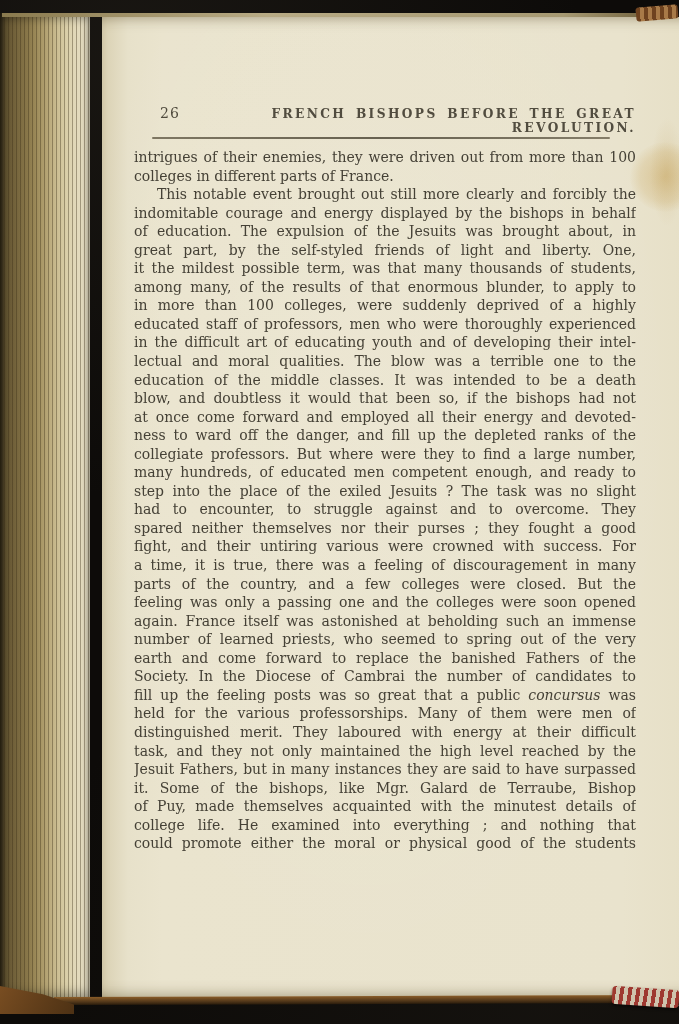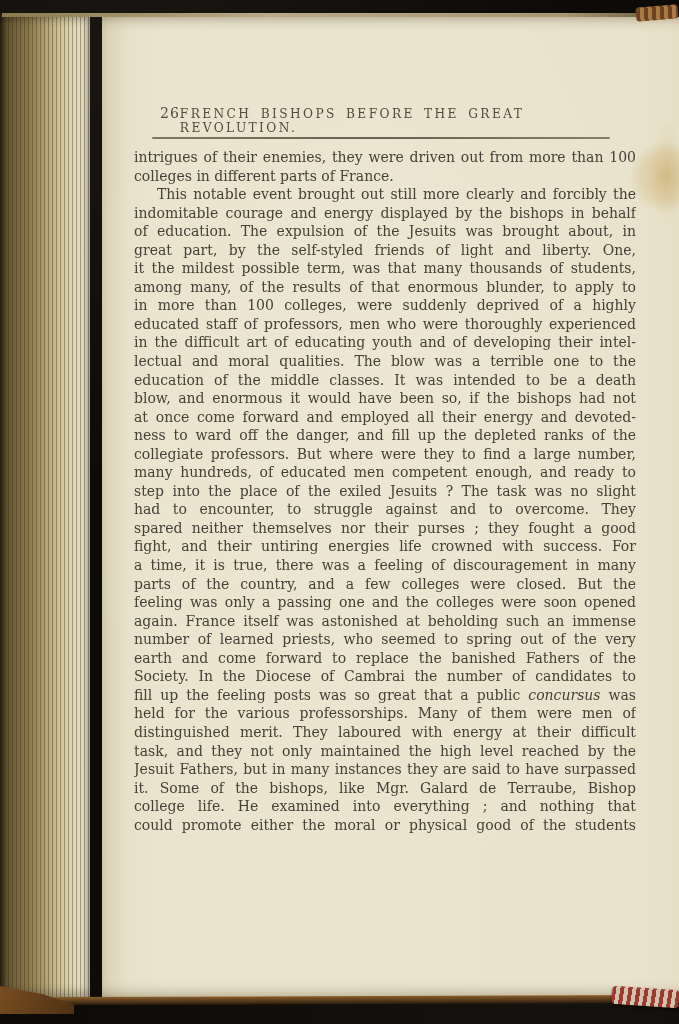--- a/index.html
+++ b/index.html
@@ -54,22 +54,22 @@
     position:absolute;left:548px;top:100px;width:34px;height:110px;border-radius:50%;
     background:radial-gradient(ellipse at center, rgba(180,140,60,.18), transparent 70%);
   }
   
   .header{
     position:absolute;left:32px;top:88px;width:502px;
     display:flex;align-items:baseline;color:#4f4a3d;
   }
   .pagenum{font-size:14px;letter-spacing:1px;padding-left:26px;}
   .running-title{
-    flex:1;text-align:left;font-size:12.2px;letter-spacing:2.4px;
-    word-spacing:3px;color:#514c3f;
+    flex:1;text-align:right;font-size:12.2px;letter-spacing:2.4px;
+    word-spacing:3px;color:#514c3f;font-weight:bold;
   }
   .header-rule{
     position:absolute;left:50px;top:120px;width:458px;height:2px;
     background:linear-gradient(90deg, rgba(90,82,62,.75), rgba(70,64,48,.8) 50%, rgba(90,82,62,.7));
     border-radius:1px;
   }
   
   .textblock{
     position:absolute;left:32px;top:131px;width:502px;
     font-size:14px;line-height:18.55px;color:#454136;
@@ -130,42 +130,43 @@
     <div class="tl">indomitable courage and energy displayed by the bishops in behalf</div>
     <div class="tl">of education. The expulsion of the Jesuits was brought about, in</div>
     <div class="tl">great part, by the self-styled friends of light and liberty. One,</div>
     <div class="tl">it the mildest possible term, was that many thousands of students,</div>
     <div class="tl">among many, of the results of that enormous blunder, to apply to</div>
     <div class="tl">in more than 100 colleges, were suddenly deprived of a highly</div>
     <div class="tl">educated staff of professors, men who were thoroughly experienced</div>
     <div class="tl">in the difficult art of educating youth and of developing their intel-</div>
     <div class="tl">lectual and moral qualities. The blow was a terrible one to the</div>
     <div class="tl">education of the middle classes. It was intended to be a death</div>
-    <div class="tl">blow, and enormous it would have been so, if the bishops had not</div>
+    <div class="tl">blow, and doubtless it would that been so, if the bishops had not</div>
     <div class="tl">at once come forward and employed all their energy and devoted-</div>
     <div class="tl">ness to ward off the danger, and fill up the depleted ranks of the</div>
     <div class="tl">collegiate professors. But where were they to find a large number,</div>
     <div class="tl">many hundreds, of educated men competent enough, and ready to</div>
     <div class="tl">step into the place of the exiled Jesuits ? The task was no slight</div>
     <div class="tl">had to encounter, to struggle against and to overcome. They</div>
     <div class="tl">spared neither themselves nor their purses ; they fought a good</div>
-    <div class="tl">fight, and their untiring energies life crowned with success. For</div>
+    <div class="tl">fight, and their untiring various were crowned with success. For</div>
     <div class="tl">a time, it is true, there was a feeling of discouragement in many</div>
     <div class="tl">parts of the country, and a few colleges were closed. But the</div>
     <div class="tl">feeling was only a passing one and the colleges were soon opened</div>
     <div class="tl">again. France itself was astonished at beholding such an immense</div>
     <div class="tl">number of learned priests, who seemed to spring out of the very</div>
     <div class="tl">earth and come forward to replace the banished Fathers of the</div>
     <div class="tl">Society. In the Diocese of Cambrai the number of candidates to</div>
     <div class="tl"><span>fill up the feeling posts was so great that a public </span><span class="ital">concursus</span><span> was</span></div>
     <div class="tl">held for the various professorships. Many of them were men of</div>
     <div class="tl">distinguished merit. They laboured with energy at their difficult</div>
     <div class="tl">task, and they not only maintained the high level reached by the</div>
     <div class="tl">Jesuit Fathers, but in many instances they are said to have surpassed</div>
     <div class="tl">it. Some of the bishops, like Mgr. Galard de Terraube, Bishop</div>
+    <div class="tl">of Puy, made themselves acquainted with the minutest details of</div>
     <div class="tl">college life. He examined into everything ; and nothing that</div>
     <div class="tl">could promote either the moral or physical good of the students</div>
   </div>
 </div>
 
 <div class="headband-top"></div>
 <div class="cover-edge-bottom"></div>
 <div class="cover-corner-left"></div>
 <div class="headband-bottom"></div>
 

